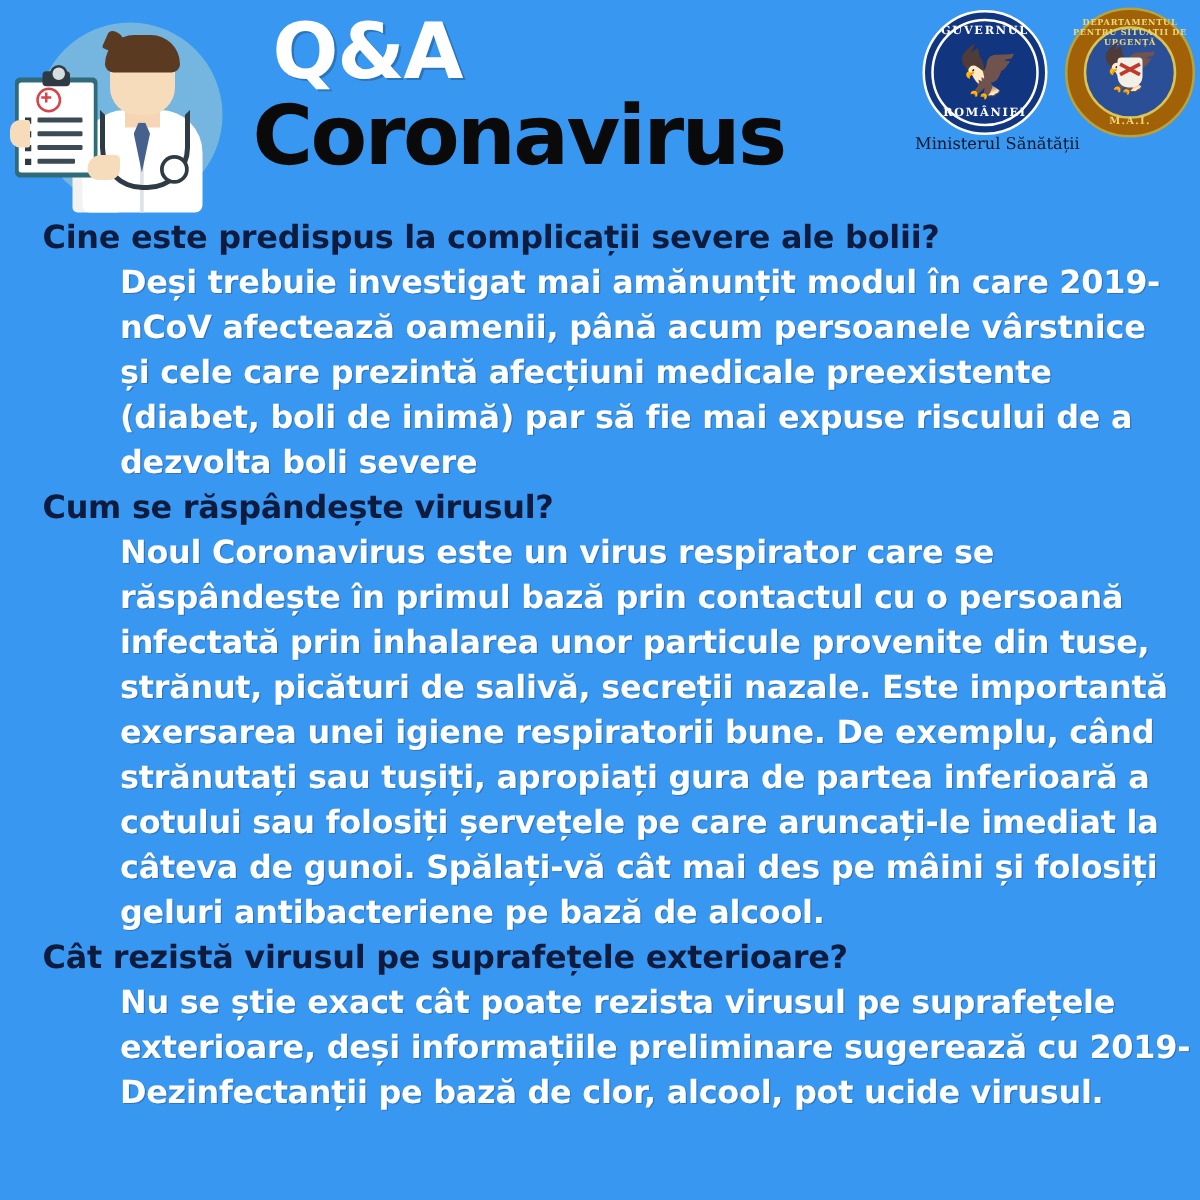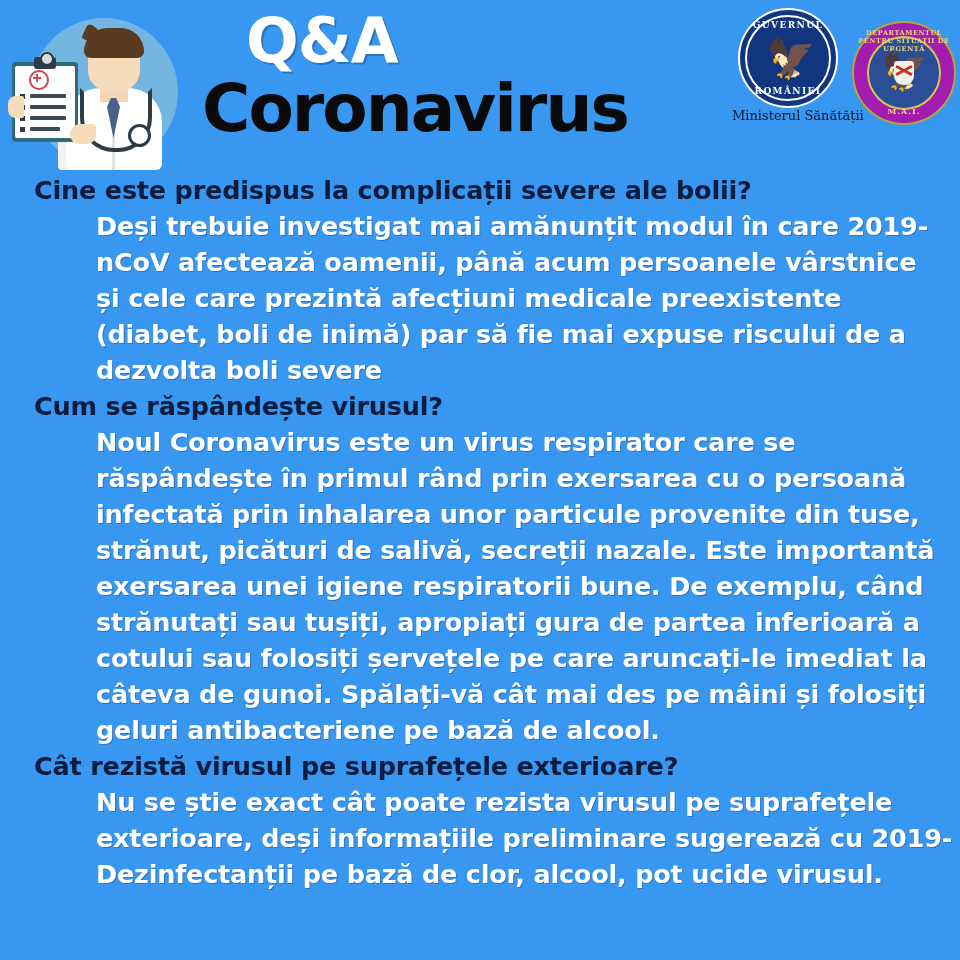--- a/index.html
+++ b/index.html
@@ -226,21 +226,20 @@
     position: absolute;
     left: 218px;
     top: 10px;
     font-size: 62px;
     font-weight: bold;
     color: #ffffff;
     letter-spacing: -1px;
     line-height: 1;
     font-family: "DejaVu Sans", sans-serif;
     text-shadow: 2px 2px 0 rgba(0,0,0,0.22);
-    margin-left: 28px;
   }
   .title-corona {
     position: absolute;
     left: 202px;
     top: 76px;
     font-size: 66px;
     font-weight: bold;
     color: #0a0a0a;
     letter-spacing: -2px;
     line-height: 1;
@@ -303,23 +302,22 @@
     font-size: 13px;
     font-family: "DejaVu Serif", serif;
   }
   .logo-dsu {
     position: absolute;
     left: 132px;
     top: 2px;
     width: 100px;
     height: 100px;
     border-radius: 50%;
-    background: #a21caf;
+    background: #a16207;
     border: 2px solid #b8a23c;
-    margin-top: 15px;
   }
   .logo-dsu .dsu-inner {
     position: absolute;
     left: 13px; top: 13px;
     width: 70px; height: 70px;
     border-radius: 50%;
     background: #2b4f97;
     border: 2px solid #d9c455;
   }
   .logo-dsu .dsu-arc {
@@ -482,21 +480,21 @@
         <span class="ln">și cele care prezintă afecțiuni medicale preexistente</span>
         <span class="ln">(diabet, boli de inimă) par să fie mai expuse riscului de a</span>
         <span class="ln">dezvolta boli severe</span>
       </div>
     </div>
 
     <div class="qa-block">
       <div class="question indent-2">Cum se răspândește virusul?</div>
       <div class="answer">
         <span class="ln">Noul Coronavirus este un virus respirator care se</span>
-        <span class="ln">răspândește în primul rând prin exersarea cu o persoană</span>
+        <span class="ln">răspândește în primul bază prin contactul cu o persoană</span>
         <span class="ln">infectată prin inhalarea unor particule provenite din tuse,</span>
         <span class="ln">strănut, picături de salivă, secreții nazale. Este importantă</span>
         <span class="ln">exersarea unei igiene respiratorii bune. De exemplu, când</span>
         <span class="ln">strănutați sau tușiți, apropiați gura de partea inferioară a</span>
         <span class="ln">cotului sau folosiți șervețele pe care aruncați-le imediat la</span>
         <span class="ln">câteva de gunoi. Spălați-vă cât mai des pe mâini și folosiți</span>
         <span class="ln">geluri antibacteriene pe bază de alcool.</span>
       </div>
     </div>
 

